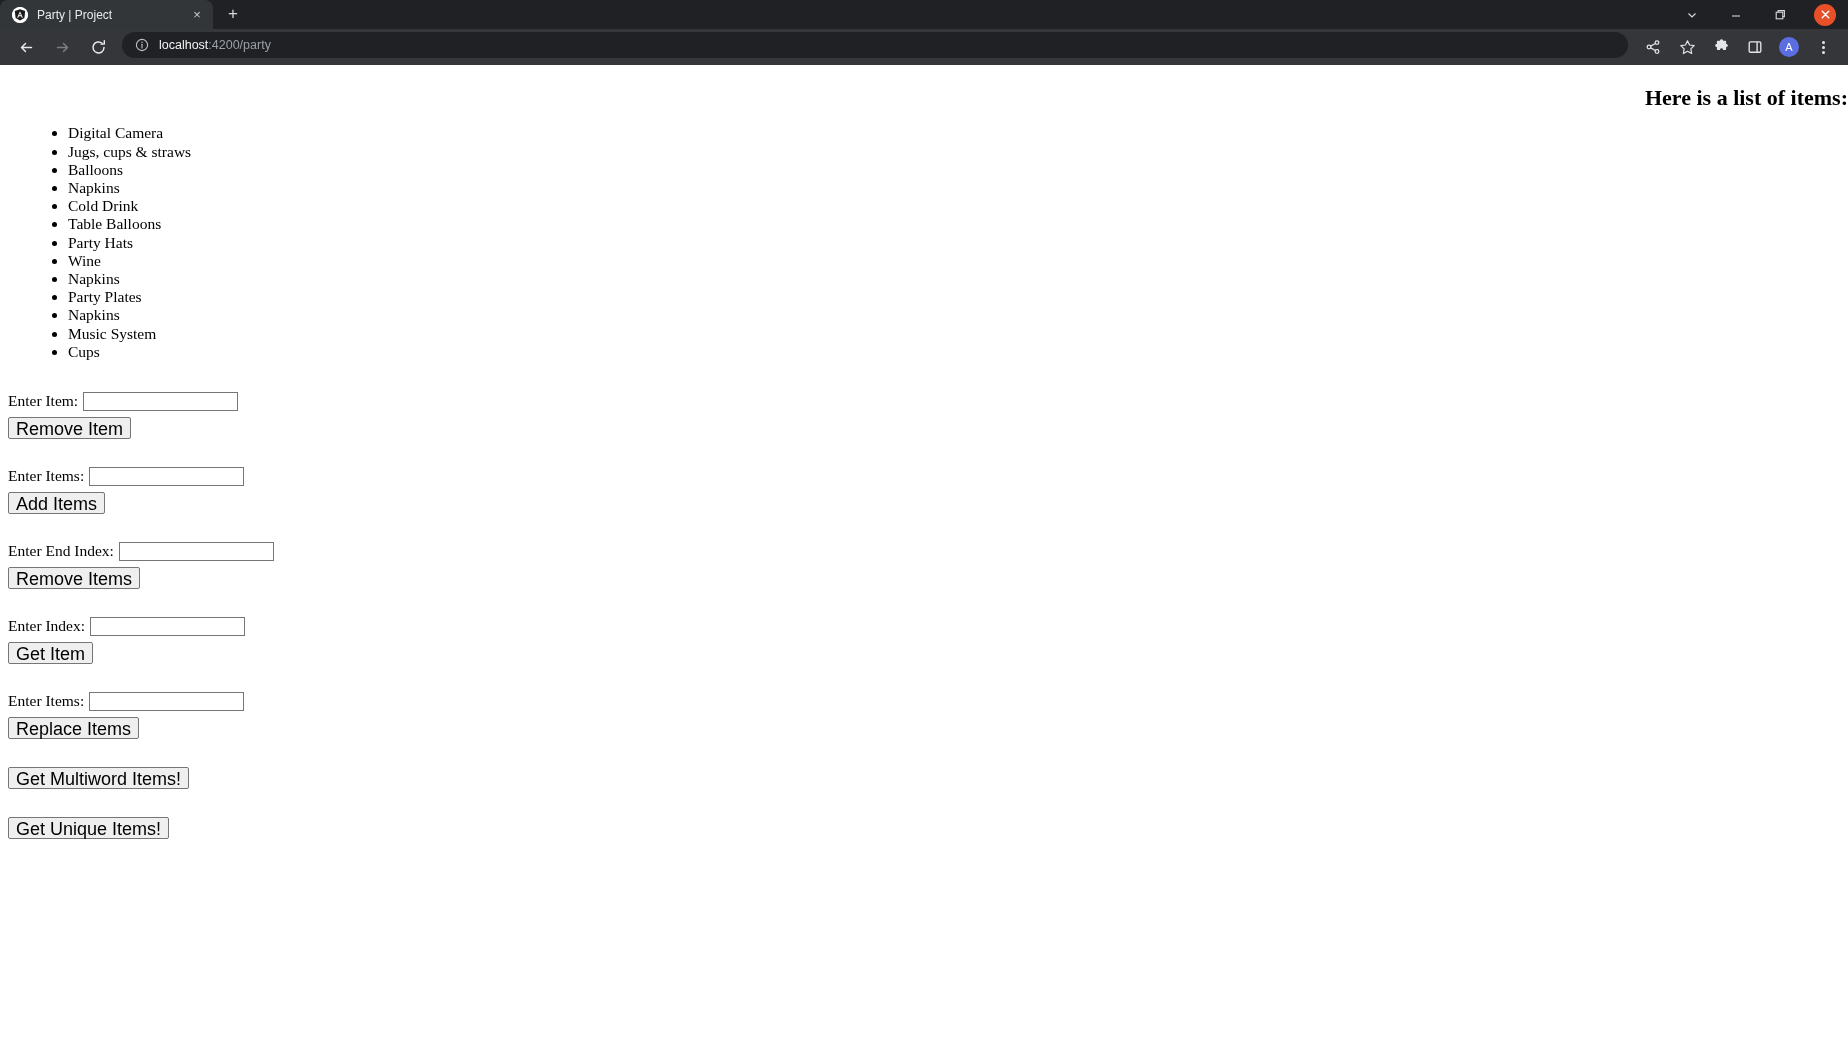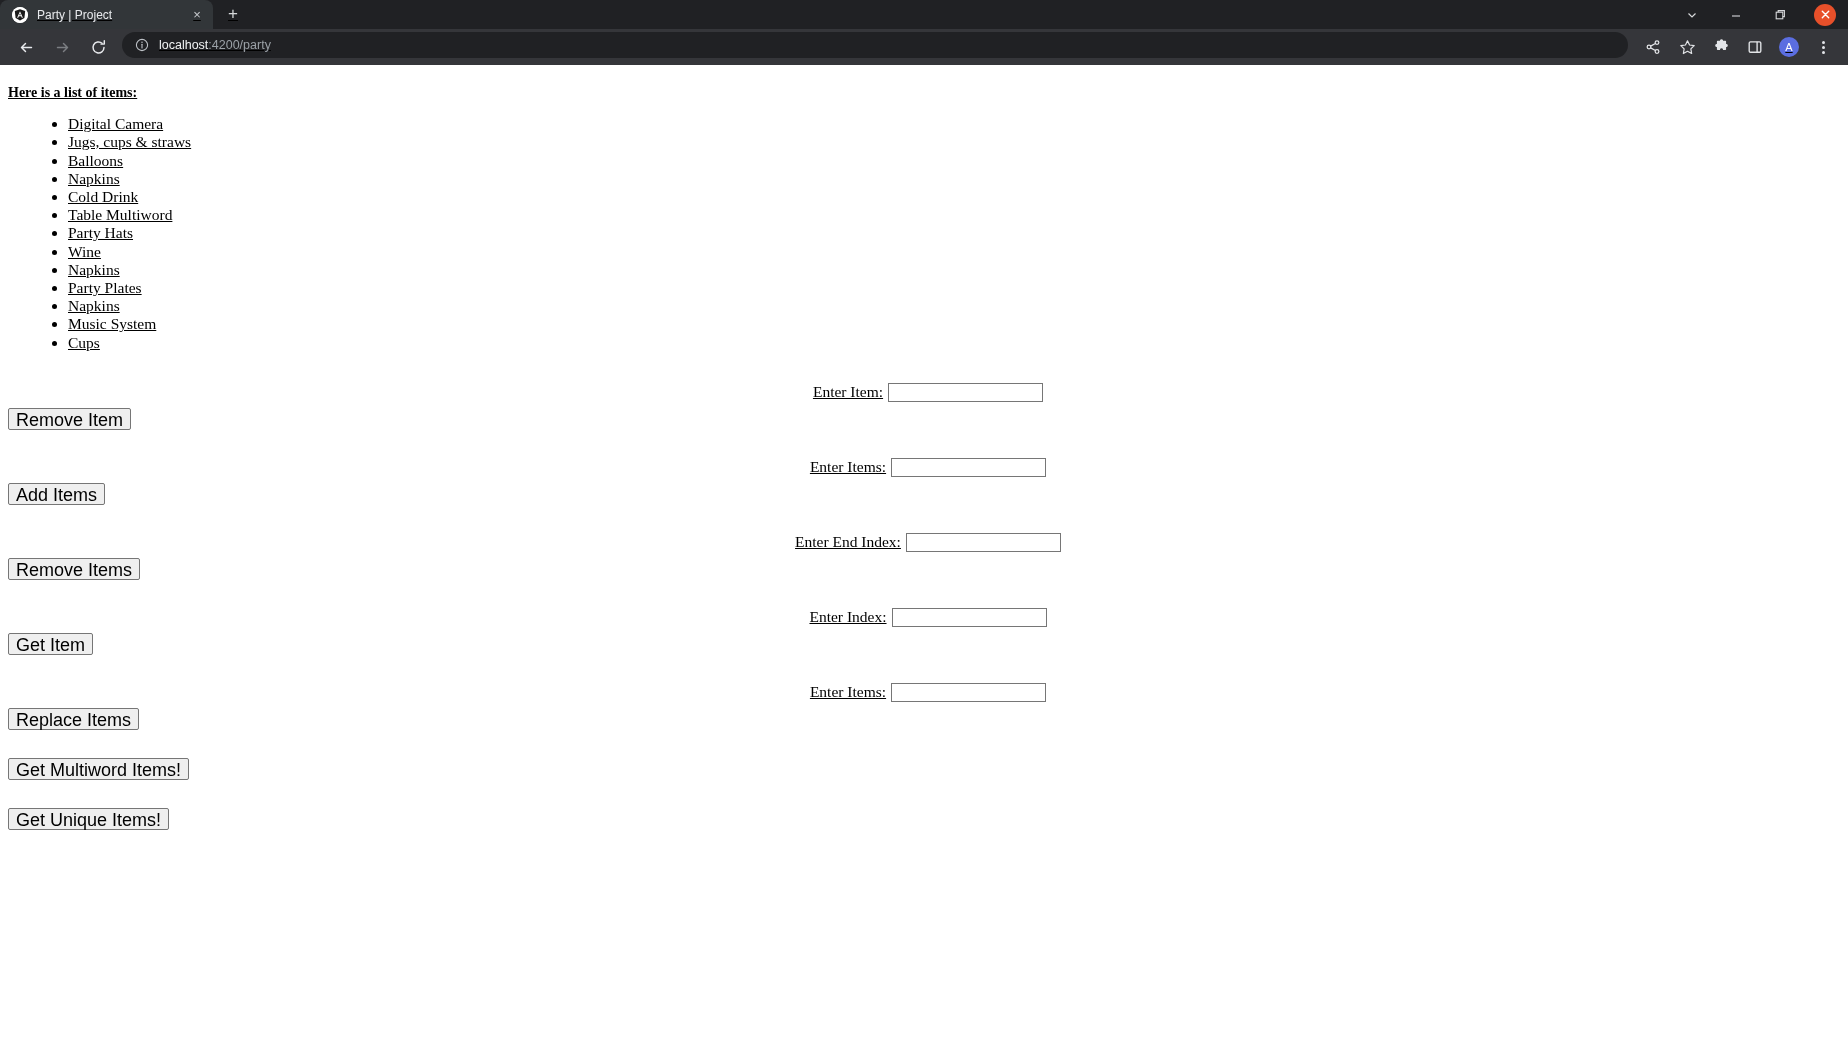--- a/index.html
+++ b/index.html
@@ -5,21 +5,21 @@
   * { box-sizing: border-box; }
   html, body { margin:0; padding:0; }
   body {
     width:1848px; height:1052px;
     background:#ffffff;
     font-family:"Liberation Serif", serif;
     overflow:hidden;
   }
 
   
-  .browser { width:1848px; height:1052px; display:flex; flex-direction:column;text-decoration:underline; }
+  .browser { width:1848px; height:1052px; display:flex; flex-direction:column; }
 
   .tabstrip {
     height:29px;
     background:#202124;
     display:flex;
     align-items:flex-end;
     position:relative;
     flex:0 0 29px;
   }
   .tab {
@@ -150,46 +150,46 @@
     background:#ffffff;
     overflow:hidden;
     position:relative;
   }
   .page {
     padding:0;
     font-family:"Liberation Serif", serif;
     color:#000000;
   }
   h3.page-heading {
-    font-size:14px;
+    font-size:22px;
     font-weight:bold;
     margin:20px 0 0 0;
     padding:0 0 0 8px;
     font-family:"Liberation Serif", serif;
     line-height:1.15;
+    text-align:right;
   }
   ul.items-list {
     margin:14px 0 0 0;
     padding-left:68px;
     list-style-type:disc;
   }
   ul.items-list li {
     font-size:15.5px;
     line-height:18.2px;
     font-family:"Liberation Serif", serif;
   }
 
   .form-block { padding-left:8px; }
   .field-row {
     display:flex;
     align-items:center;
     font-size:15.5px;
     line-height:18px;
     font-family:"Liberation Serif", serif;
-    justify-content:center;
   }
   .field-row label { white-space:nowrap; }
   input.txt {
     font-family:"Liberation Sans", sans-serif;
     font-size:13.3px;
     height:19px;
     width:155px;
     margin-left:5px;
     padding:1px 2px;
     border:1px solid #767676;
@@ -347,21 +347,21 @@
     <div class="page">
 
       <h3 class="page-heading">Here is a list of items:</h3>
 
       <ul class="items-list">
         <li>Digital Camera</li>
         <li>Jugs, cups &amp; straws</li>
         <li>Balloons</li>
         <li>Napkins</li>
         <li>Cold Drink</li>
-        <li>Table Multiword</li>
+        <li>Table Balloons</li>
         <li>Party Hats</li>
         <li>Wine</li>
         <li>Napkins</li>
         <li>Party Plates</li>
         <li>Napkins</li>
         <li>Music System</li>
         <li>Cups</li>
       </ul>
 
       <div class="spacer-top"></div>

